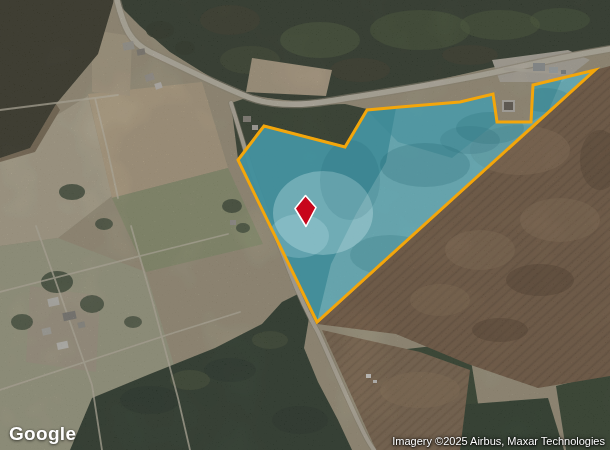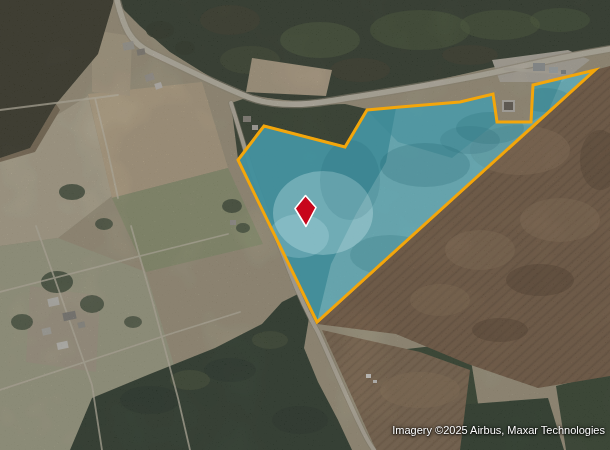--- a/index.html
+++ b/index.html
@@ -9,21 +9,21 @@
     background:#B2A78B;
   }
   .stage svg{position:absolute;left:0;top:0;display:block;}
   .google-logo{
     position:absolute;left:9px;bottom:5px;
     color:#ffffff;font-size:19px;font-weight:bold;letter-spacing:.3px;
     text-shadow:0 1px 3px rgba(0,0,0,.55), 0 0 2px rgba(0,0,0,.35);
     user-select:none;
   }
   .attribution{
-    position:absolute;right:5px;bottom:14px;
+    position:absolute;right:5px;bottom:3px;
     color:#ffffff;font-size:11px;
     text-shadow:0 0 2px rgba(0,0,0,.95), 0 0 4px rgba(0,0,0,.75), 0 1px 2px rgba(0,0,0,.8);
     user-select:none;
   }
 </style>
 </head>
 <body>
 
 <div class="stage">
   <svg width="610" height="450" viewBox="0 0 610 450">
@@ -187,14 +187,15 @@
         <ellipse cx="390" cy="255" rx="40" ry="20" fill="#0E5560" opacity="0.15"></ellipse>
         <ellipse cx="545" cy="100" rx="26" ry="12" fill="#0E5560" opacity="0.15"></ellipse>
         <ellipse cx="350" cy="180" rx="30" ry="40" fill="#0E5560" opacity="0.12"></ellipse>
       </g>
       <polygon fill="none" stroke-linejoin="miter" stroke-miterlimit="10" points="264,126 345,147 367,110 400,107 460,102 493,94 497,122 531,122 533,85 595,70 317,322 238,160" stroke="#F3A60B" stroke-width="3"></polygon>
     </g>
 
     <polygon stroke-width="1.6" stroke-linejoin="round" points="305.5,195.5 316,207.5 306,226.5 295,208.5" fill="#C7051B" stroke="#FFFFFF"></polygon>
   </svg>
 
+  <div class="google-logo">Google</div>
   <div class="attribution">Imagery ©2025 Airbus, Maxar Technologies</div>
 </div>
 
 </body></html>

